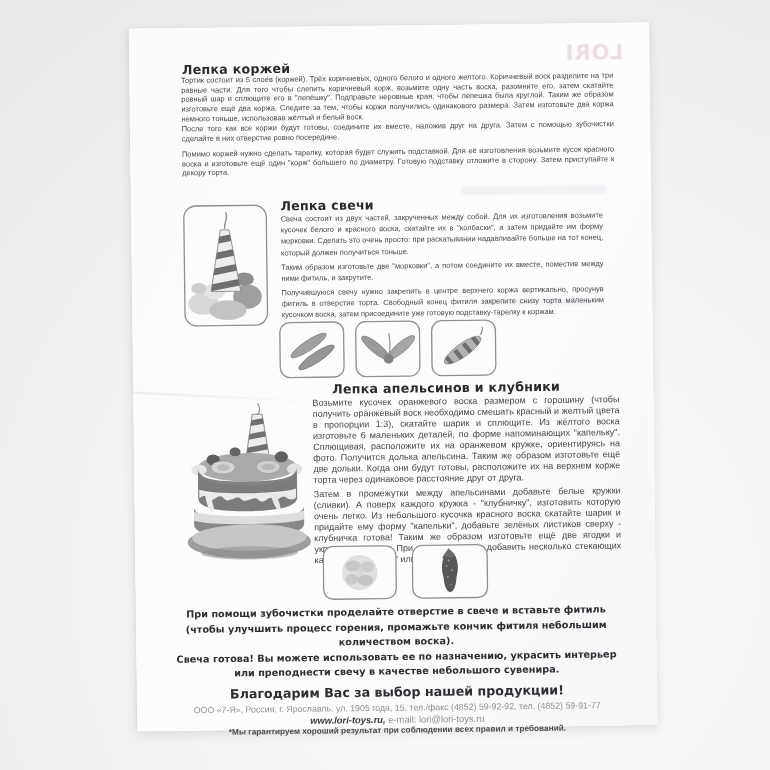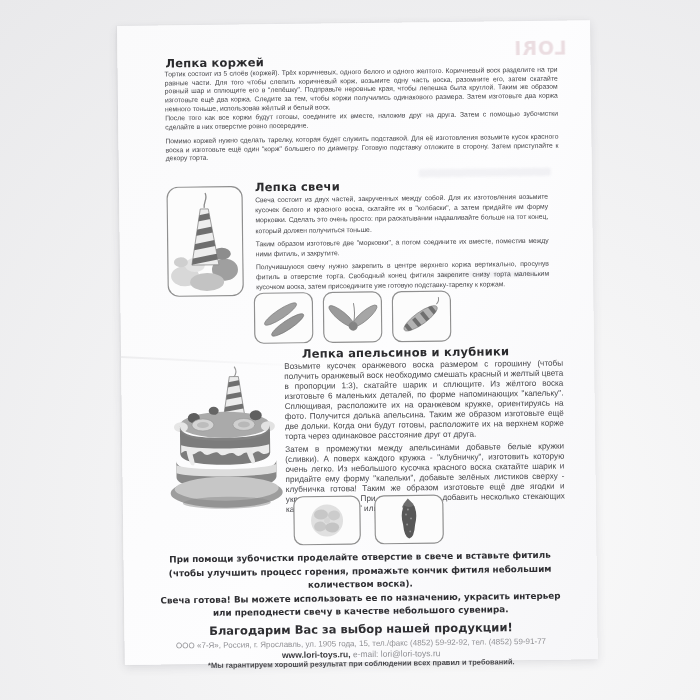--- a/index.html
+++ b/index.html
@@ -21,21 +21,21 @@
   }
   .btxt{color:#47474b;text-align:justify;}
   .s1{font-size:6.8px;line-height:8.7px;}
   .s2{font-size:6.8px;line-height:10.2px;}
   .s3{font-size:8.2px;line-height:10px;}
   .footer{left:12px;top:528px;width:449px;text-align:center;color:#2f2f33;}
   .fbold{font-weight:bold;font-size:8.8px;line-height:13.5px;font-family:"DejaVu Sans",sans-serif;}
   .fthanks{font-weight:bold;font-size:11.5px;line-height:17px;margin-top:2px;font-family:"DejaVu Sans",sans-serif;}
   .fcontact{font-size:8px;line-height:11px;color:#909094;}
   .fwww{font-size:8.5px;line-height:10px;color:#8f8f93;}
-  .fwww b{color:#3a3a3e;}
+  .fwww b{color:#3a3a3e;font-style:italic;}
   .fnote{font-weight:bold;font-size:7.5px;line-height:10px;color:#4a4a4e;}
   .ghost-logo{
     left:396px;top:16px;font-family:"DejaVu Sans",sans-serif;font-weight:bold;
     font-size:19px;letter-spacing:1px;color:rgba(195,150,160,0.30);
     transform:scaleX(-1);filter:blur(0.7px);
   }
   .ghost-bar{background:rgba(150,150,165,0.10);filter:blur(1px);border-radius:2px;}
   .crease{
     left:0px;top:330px;width:185px;height:2px;
     background:linear-gradient(to right, rgba(50,50,60,0.07), rgba(50,50,60,0.0));

